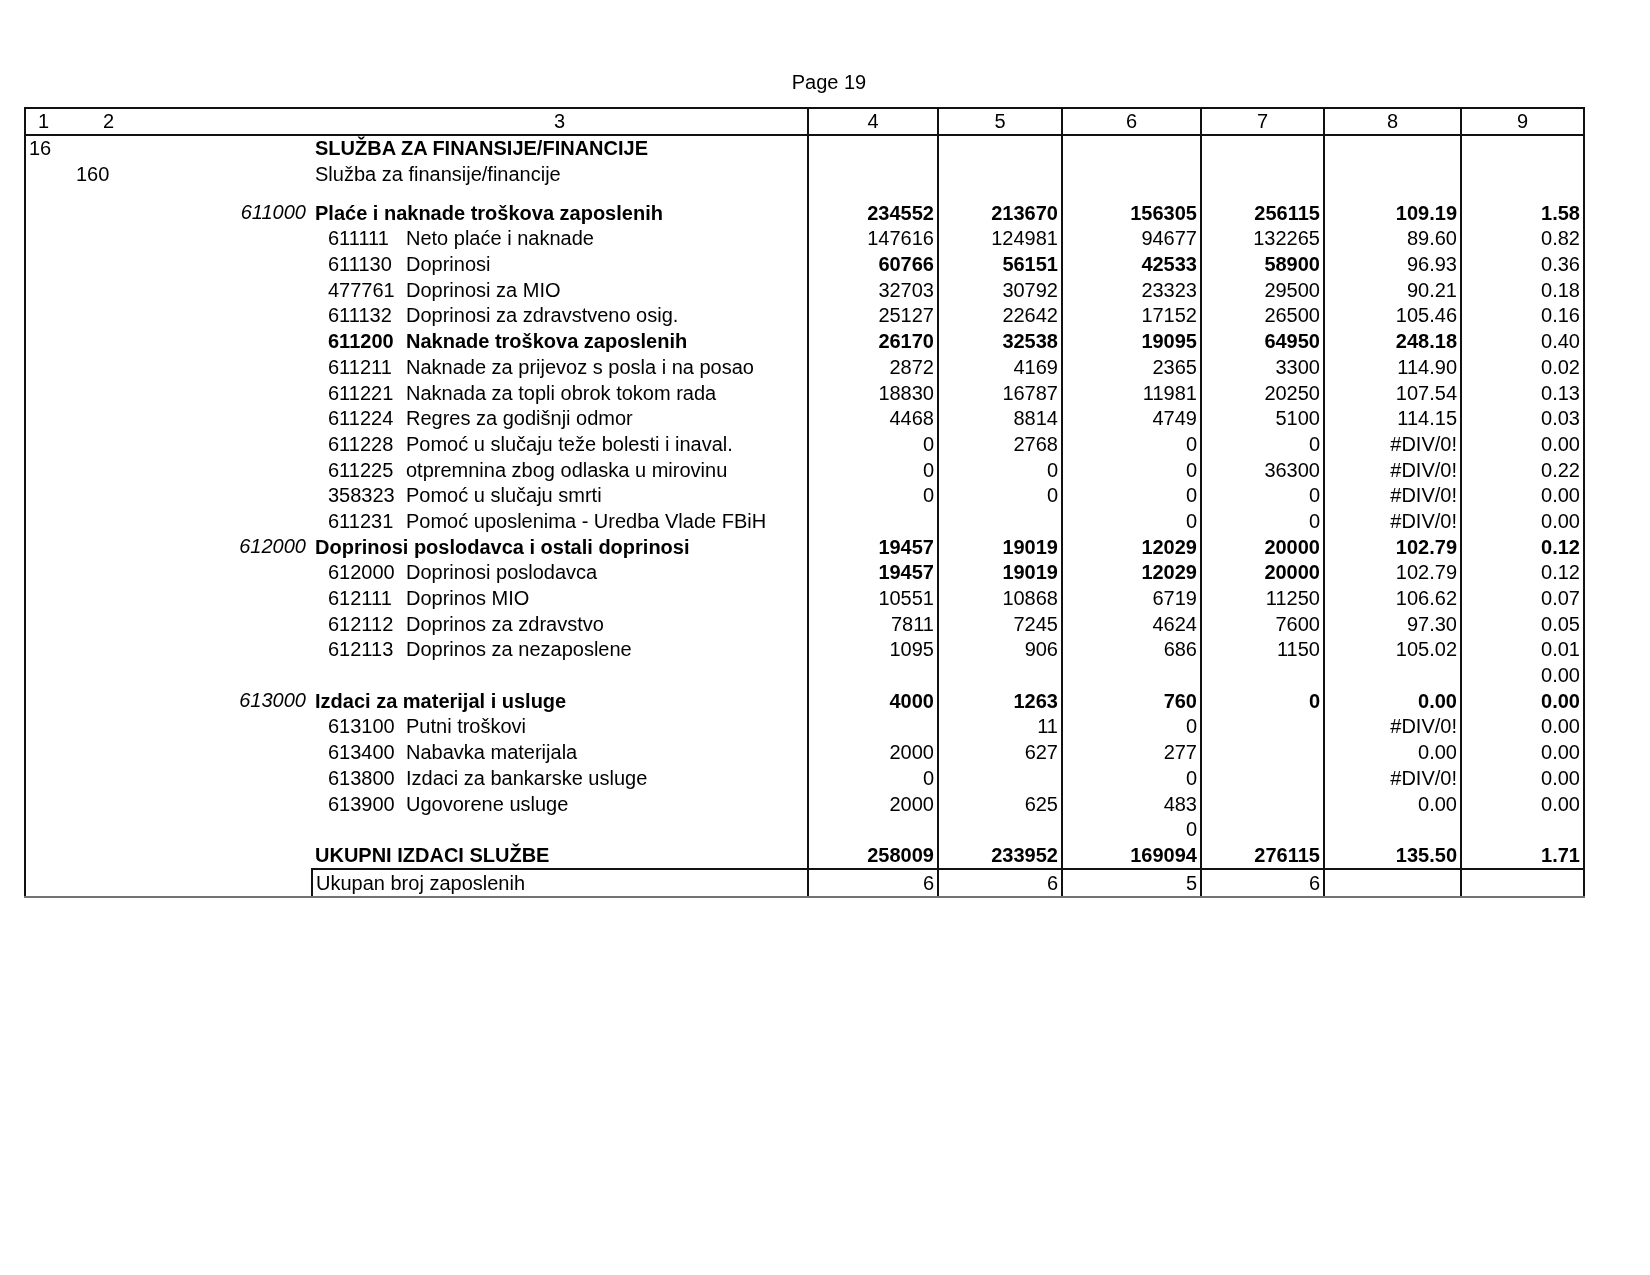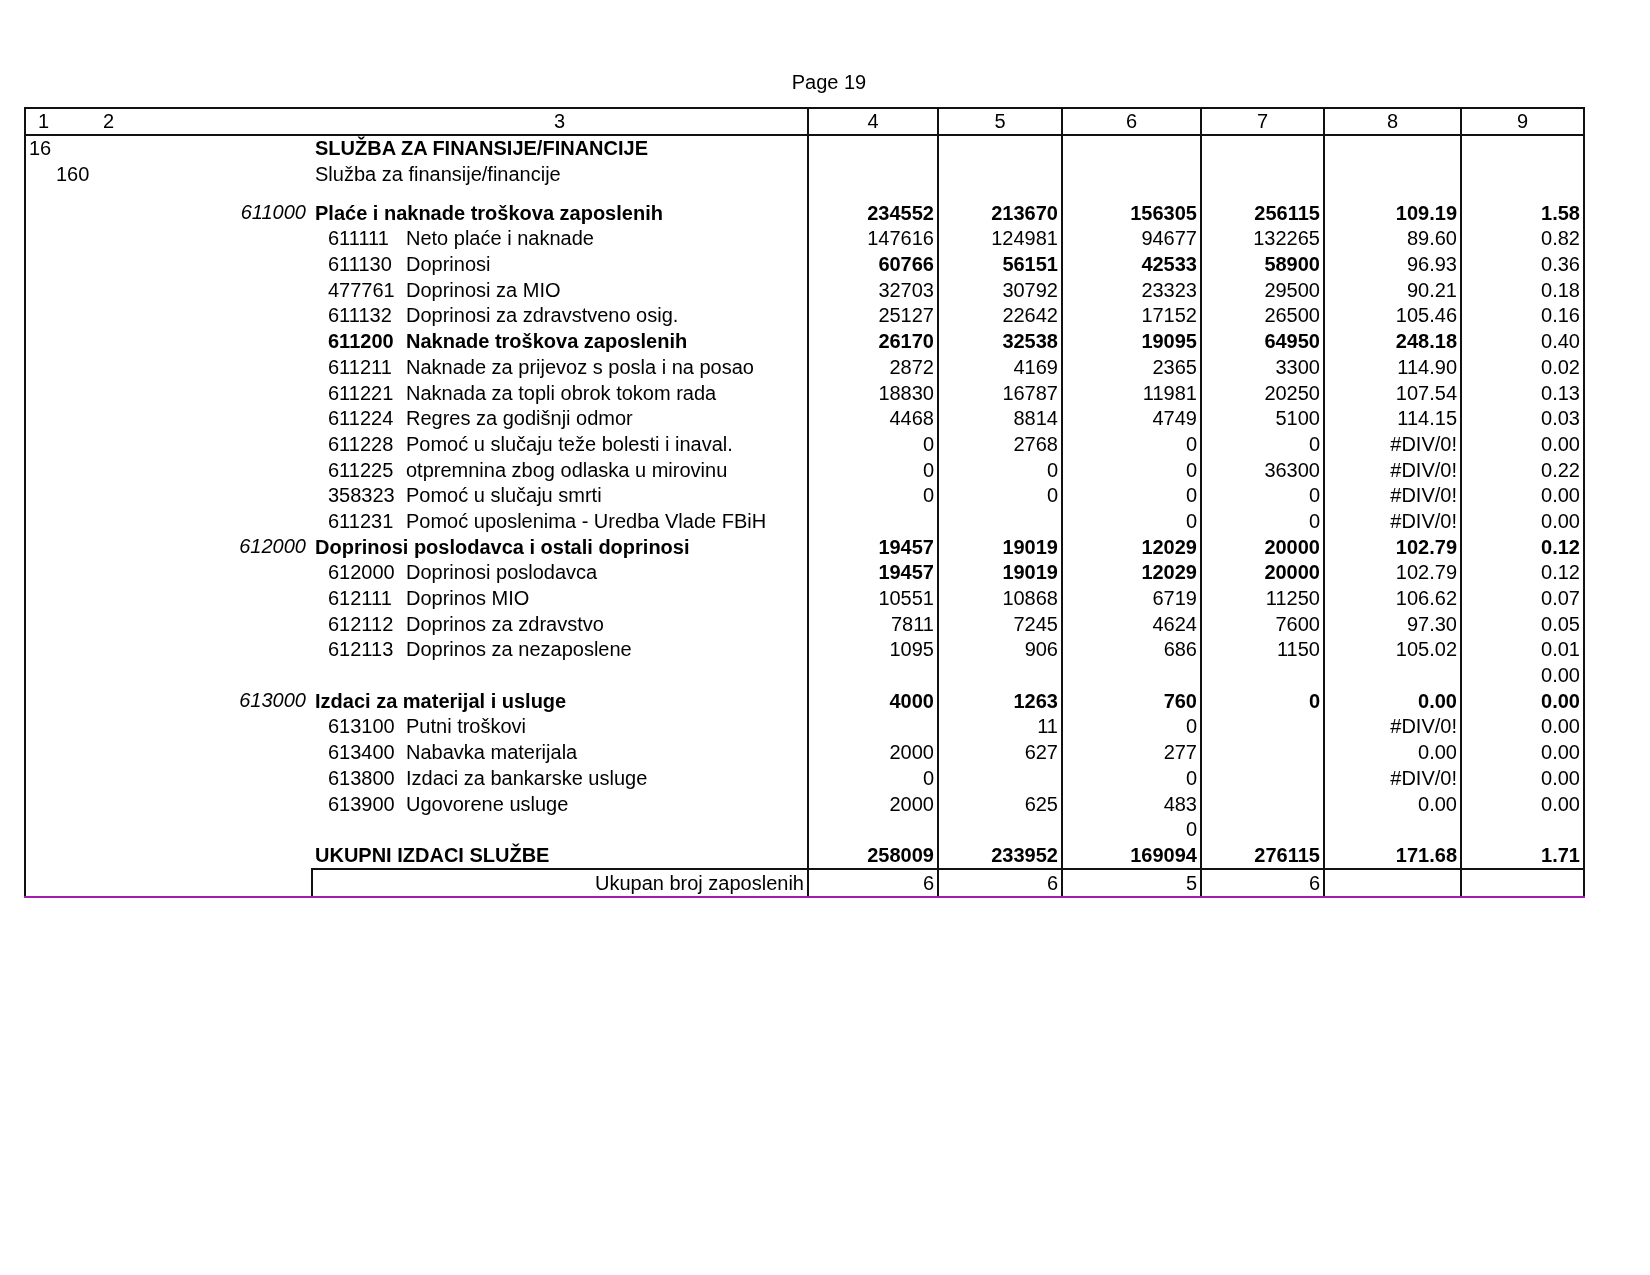--- a/index.html
+++ b/index.html
@@ -11,21 +11,21 @@
   table { border-collapse: collapse; table-layout: fixed; width: 1559px; font-size: 20px; }
   td { padding: 0 3px; height: 25.7px; line-height: 25px; white-space: nowrap; overflow: visible;
        border-left: 2px solid #111; border-right: 2px solid #111; vertical-align: middle; }
   tr.hdr td { border-top: 2px solid #111; border-bottom: 2px solid #111; text-align: center; height: 25px; }
   tr.hdr td.c12 { text-align: left; }
   td.c12 { border-right: none; position: relative; }
   td.c3 { border-left: none; position: relative; }
   td.num { text-align: right; }
   .b { font-weight: bold; }
   tr.spacer td { height: 13px; line-height: 13px; }
-  tr.last td { border-bottom: 2px solid #a21caf; text-align: right; }
+  tr.last td { border-bottom: 2px solid #737373; }
   tr.last td.c3 { border-top: 2px solid #111; border-left: 2px solid #111; }
   tr.last td.num { border-top: 2px solid #111; }
   .h1 { position: absolute; left: 12px; top: 0; }
   .h2 { position: absolute; left: 77px; top: 0; }
   .code-main { position: absolute; right: 100%; margin-right: 6px; top: 0; font-style: italic; }
   .code-sub { display: inline-block; width: 78px; padding-left: 13px; }
 </style>
 </head>
 <body>
 
@@ -61,21 +61,21 @@
       <td class="c12">16</td>
       <td class="c3 b">SLUŽBA ZA FINANSIJE/FINANCIJE</td>
       <td></td>
           <td></td>
           <td></td>
           <td></td>
           <td></td>
           <td></td>
     </tr>
     <tr>
-      <td class="c12" style="padding-left:30px">160</td>
+      <td class="c12" style="padding-left:50px">160</td>
       <td class="c3">Služba za finansije/financije</td>
       <td></td>
           <td></td>
           <td></td>
           <td></td>
           <td></td>
           <td></td>
     </tr>
     <tr class="spacer">
       <td class="c12"></td>
@@ -337,21 +337,21 @@
           <td class="num"></td>
           <td class="num"></td>
         </tr>
         <tr>
           <td class="c12"></td>
           <td class="c3 b">UKUPNI IZDACI SLUŽBE</td>
           <td class="num b">258009</td>
           <td class="num b">233952</td>
           <td class="num b">169094</td>
           <td class="num b">276115</td>
-          <td class="num b">171.68</td>
+          <td class="num b">135.50</td>
           <td class="num b">1.71</td>
         </tr>
         <tr class="last">
           <td class="c12"></td>
           <td class="c3">Ukupan broj zaposlenih</td>
           <td class="num">6</td>
           <td class="num">6</td>
           <td class="num">5</td>
           <td class="num">6</td>
           <td class="num"></td>

